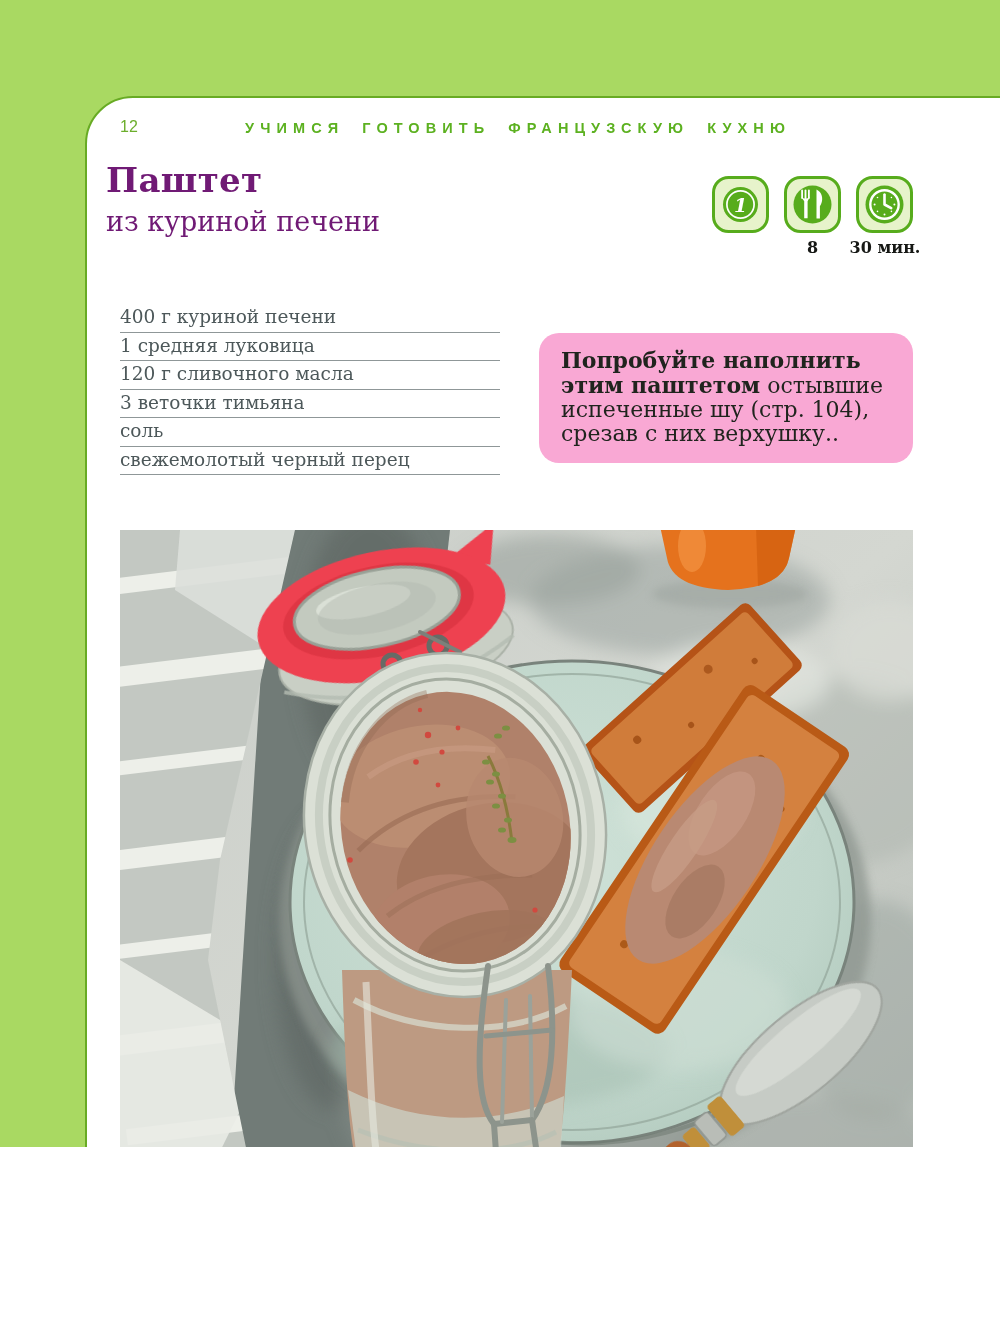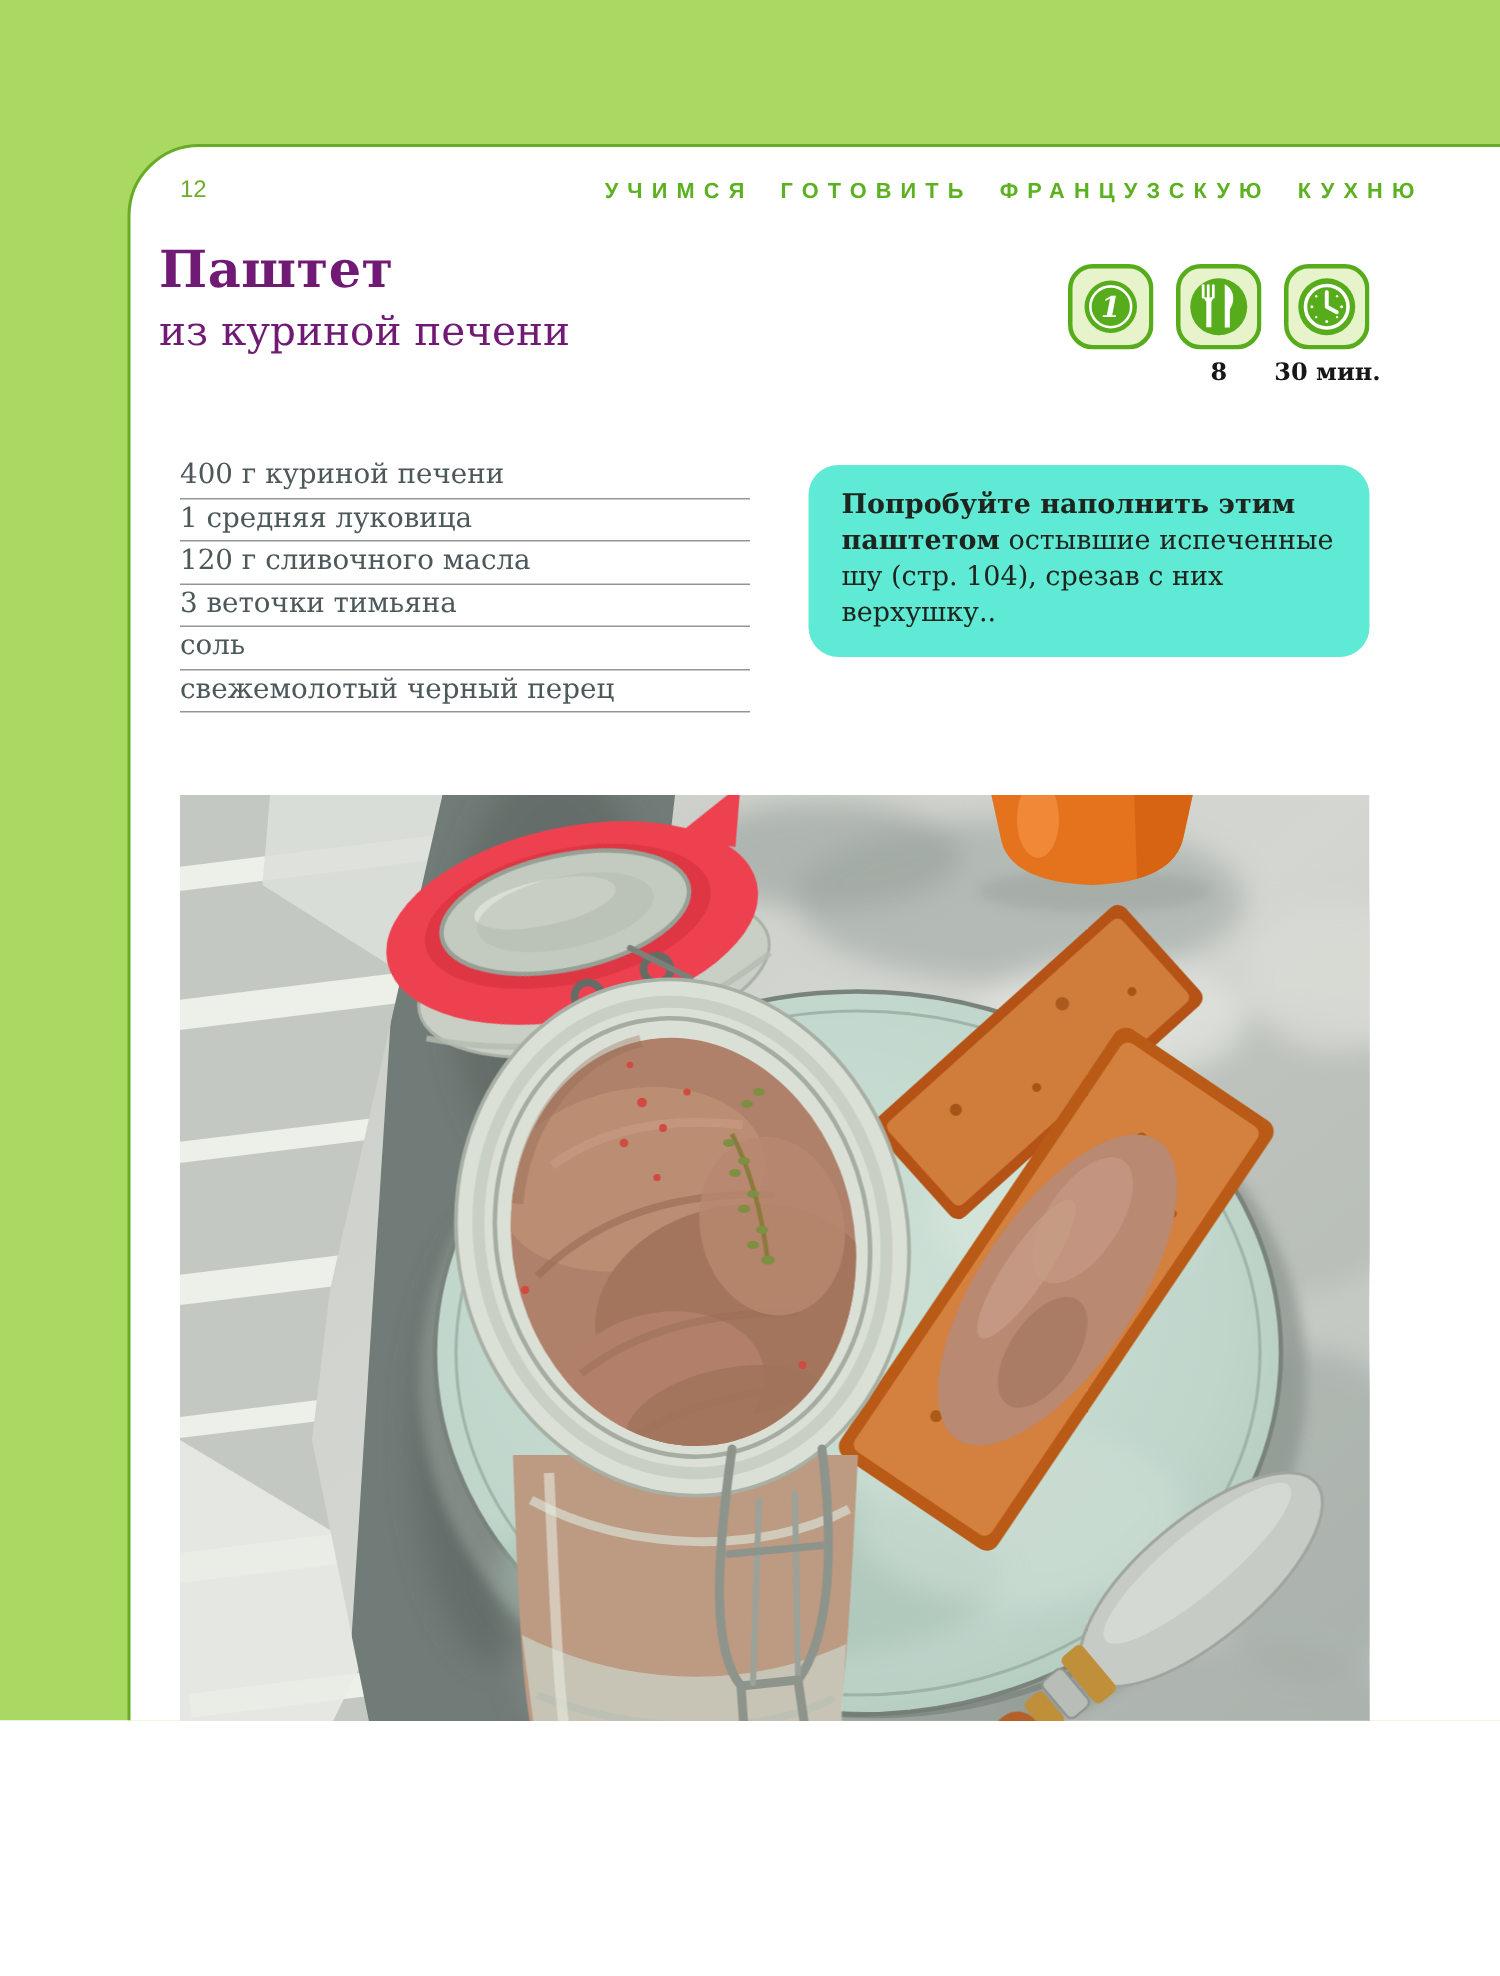--- a/index.html
+++ b/index.html
@@ -2,39 +2,39 @@
 <html><head>
 <meta charset="utf-8">
 <style>
   html,body{margin:0;padding:0;}
   .page{position:relative;width:1000px;height:1147px;background:#a9d962;overflow:hidden;
         font-family:"DejaVu Serif",serif;}
   .card{position:absolute;left:85px;top:96px;width:942px;height:1120px;background:#ffffff;
         border:2.5px solid #68ab24;border-radius:48px 0 0 48px;box-sizing:border-box;}
   .pagenum{position:absolute;left:33px;top:20px;font-family:"Liberation Sans",sans-serif;
         font-size:16px;color:#6cae2c;}
-  .runhead{position:absolute;left:0;top:22px;width:862px;text-align:right;
+  .runhead{position:absolute;left:0;top:22px;width:862px;text-align:center;
         font-family:"Liberation Sans",sans-serif;font-weight:bold;font-size:14.5px;
         letter-spacing:.42em;word-spacing:.55em;color:#5cb120;}
   .title{position:absolute;left:19px;top:62px;color:#701a75;}
   .title .t1{font-size:34px;font-weight:700;line-height:40px;letter-spacing:.01em;}
   .title .t2{font-size:27px;font-weight:400;line-height:44px;}
   .badges{position:absolute;left:625px;top:78px;display:flex;gap:15px;}
   .badge{width:57px;height:57px;}
   .meta-label{position:absolute;top:140px;font-size:16px;font-weight:bold;color:#161815;
         text-align:center;font-family:"DejaVu Serif",serif;}
   .meta-servings{left:697px;width:57px;}
   .meta-time{left:758px;width:80px;}
   .ingredients{position:absolute;left:33px;top:206px;width:380px;margin:0;padding:0;
         list-style:none;}
   .ingredients li{height:27.5px;line-height:26px;font-size:18.5px;color:#4d585a;
         border-bottom:1.6px solid #8f9798;}
-  .tip{position:absolute;left:452px;top:212px;width:374px;box-sizing:border-box;
-        padding:15px 20px 17px 22px;background:#5eead4;border-radius:20px;
-        font-size:18px;line-height:24px;color:#20241e;}
+  .tip{position:absolute;left:452px;top:235px;width:374px;box-sizing:border-box;
+        padding:15px 20px 17px 22px;background:#f9a8d4;border-radius:20px;
+        font-size:22px;line-height:24px;color:#20241e;}
   .tip b{font-weight:700;}
   .photo{position:absolute;left:33px;top:432px;width:793px;height:662px;}
   .photo svg{display:block;}
 </style>
 </head>
 <body>
 
 <div class="page">
   <div class="card">
 

